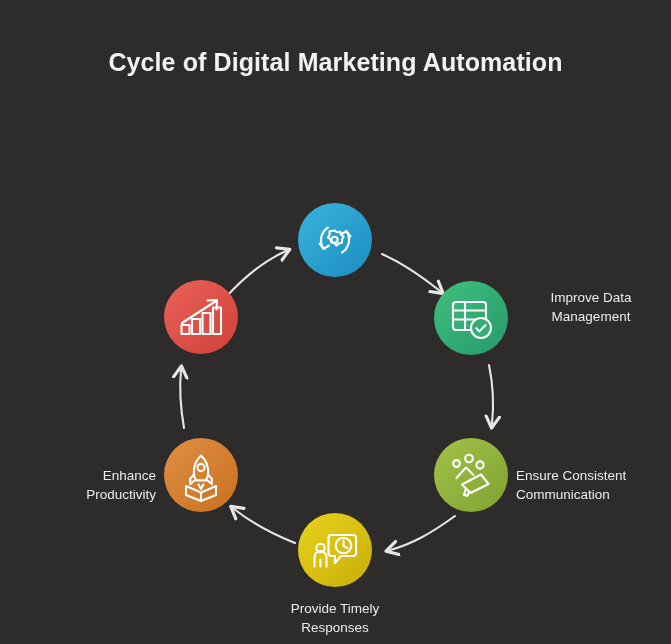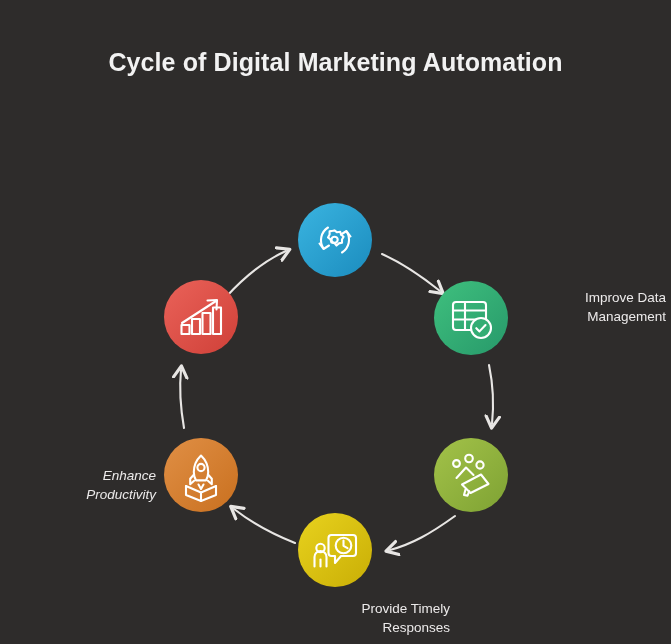--- a/index.html
+++ b/index.html
@@ -75,30 +75,30 @@
     position: absolute;
     color: #eceaea;
     font-size: 13.5px;
     line-height: 19px;
     white-space: pre-line;
   }
   #label-automate {
     left: 205px; top: 170px; width: 260px; text-align: center;
   }
   #label-data {
-    left: 516px; top: 288px; width: 150px; text-align: right;
+    left: 516px; top: 288px; width: 150px; text-align: center;
   }
   #label-communication {
     left: 516px; top: 466px; width: 152px; text-align: left;
   }
   #label-responses {
-    left: 190px; top: 599px; width: 260px; text-align: right;
+    left: 205px; top: 599px; width: 260px; text-align: center;
   }
   #label-productivity {
-    left: 8px; top: 466px; width: 148px; text-align: right; font-style: italic;
+    left: 8px; top: 466px; width: 148px; text-align: right;
   }
   #label-performance {
     left: 4px; top: 288px; width: 152px; text-align: right;
   }
 </style>
 </head>
 <body>
 
 <div id="stage">
 
@@ -159,20 +159,22 @@
       <g fill="none" stroke="#ffffff" stroke-width="2.1" stroke-linecap="round" stroke-linejoin="round">
         <circle cx="22.5" cy="25.5" r="3.4"></circle>
         <circle cx="35" cy="20.5" r="3.8"></circle>
         <circle cx="46" cy="27" r="3.6"></circle>
         <path d="M22.5,40 L32,29.5 L39.5,37"></path>
         <path d="M28,46.5 L47,36.5 L54.5,46 L36.5,55 z"></path>
         <path d="M31.5,51.5 l-1.5,5.5 3.5,0.6 1.7,-4.3"></path>
       </g>
     </svg>
   </div>
+  <div class="label" id="label-communication">Ensure Consistent
+Communication</div>
 
   <div class="node node-yellow" id="node-responses">
     <svg viewBox="0 0 74 74">
       <g fill="none" stroke="#ffffff" stroke-width="2.1" stroke-linecap="round" stroke-linejoin="round">
         <circle cx="22.5" cy="35" r="4.2"></circle>
         <path d="M16.5,53.5 L16.5,44 a6,6 0 0 1 12,0 l0,9.5"></path>
         <line x1="22.5" y1="46.5" x2="22.5" y2="53.5"></line>
         <path d="M33.5,22 L55,22 a3,3 0 0 1 3,3 l0,15 a3,3 0 0 1 -3,3 l-12,0 l-6,7 l0,-7 l-3.5,0 a3,3 0 0 1 -3,-3 l0,-15 a3,3 0 0 1 3,-3 z"></path>
         <circle cx="45.5" cy="32.5" r="7.8"></circle>
         <path d="M45.5,27.5 L45.5,32.8 L49.5,35.2"></path>

